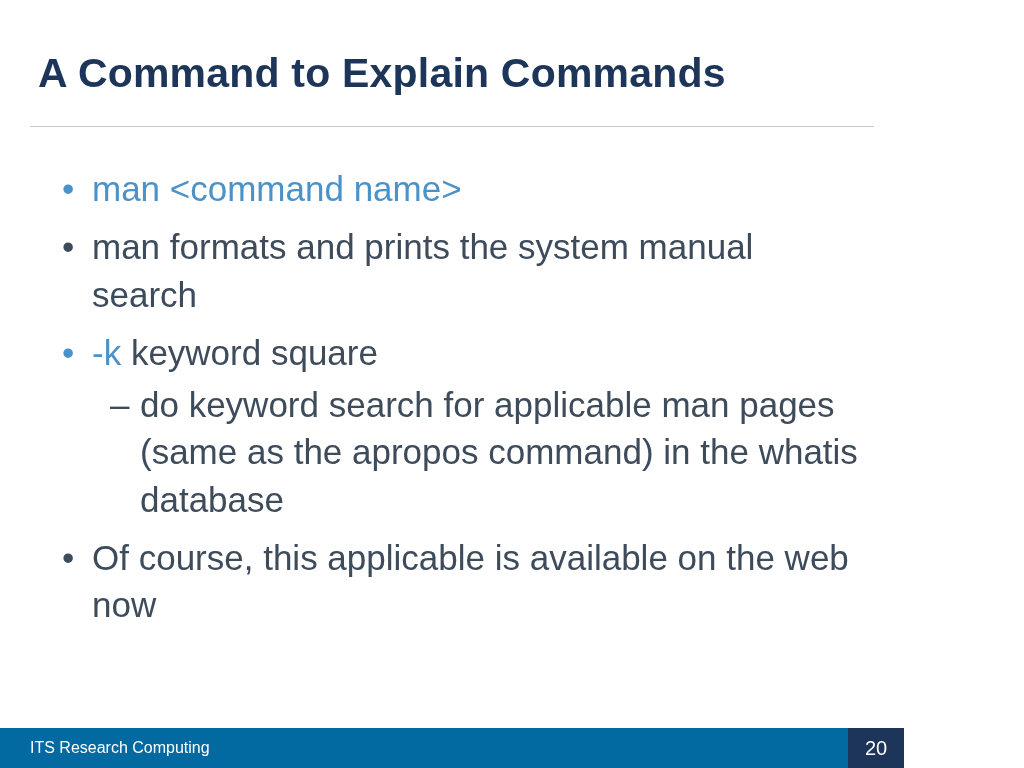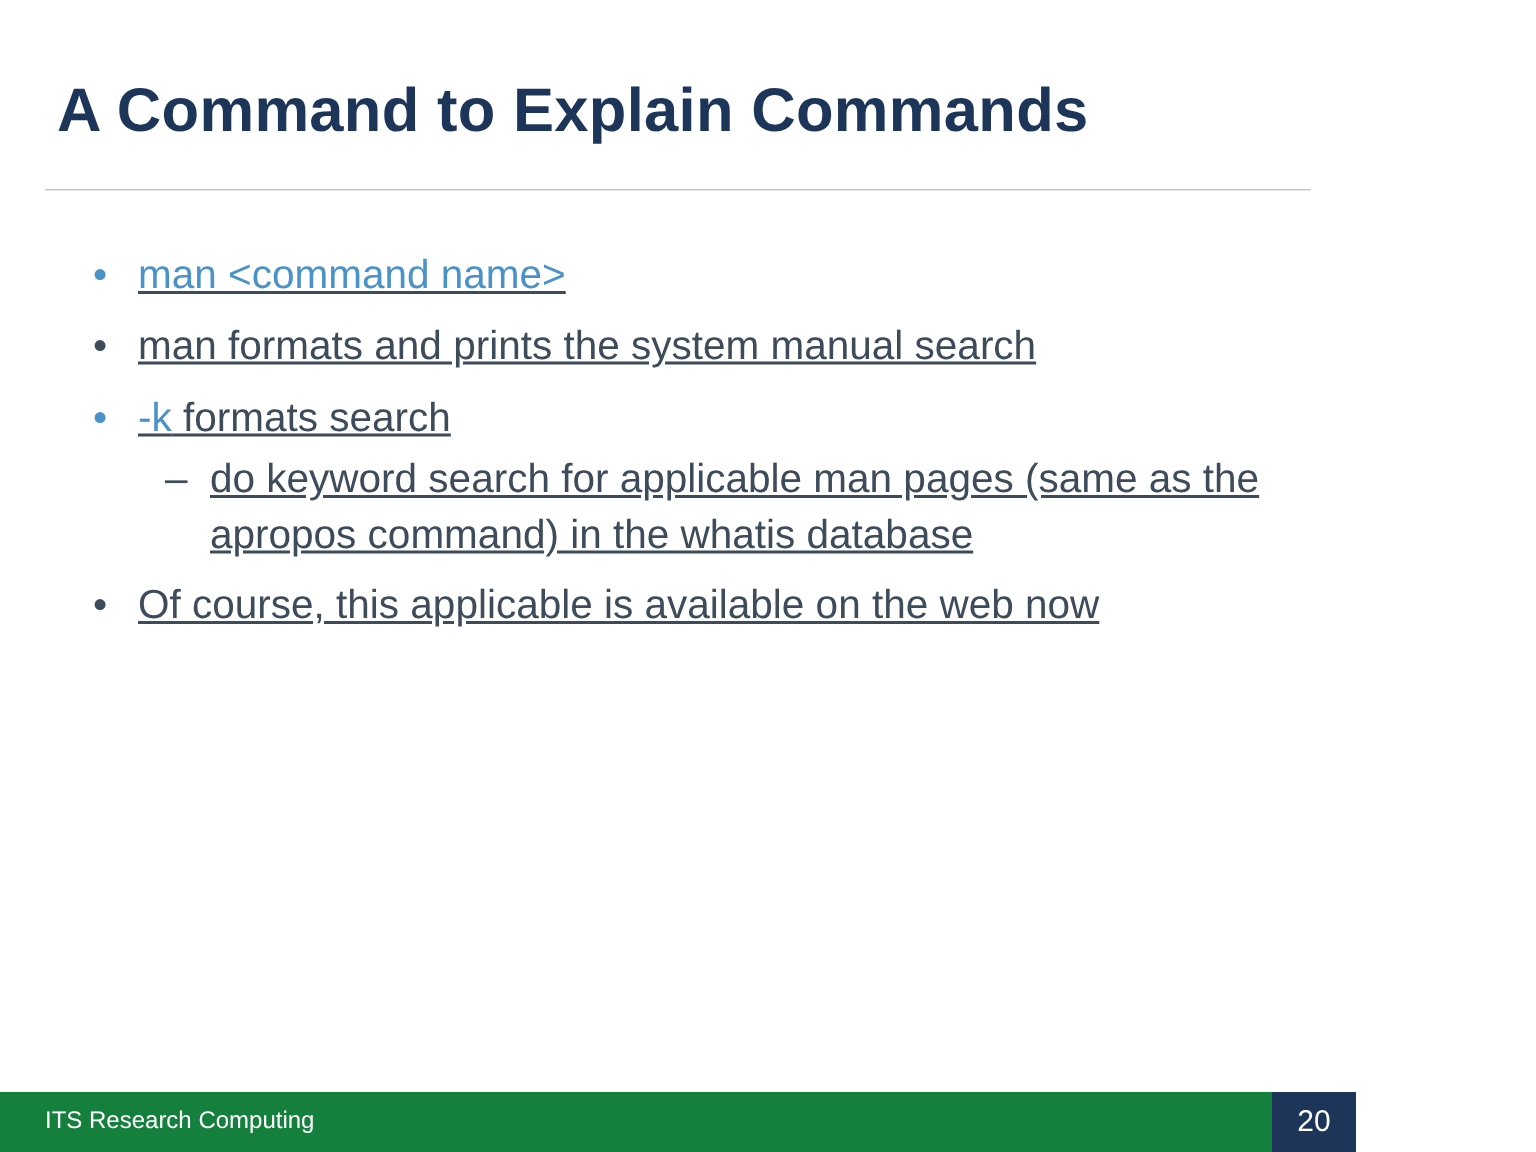--- a/index.html
+++ b/index.html
@@ -22,23 +22,22 @@
     right: 30px;
     height: 1px;
     background: #c9c9c9;
   }
   .body {
     position: absolute;
     top: 165px;
     left: 40px;
     right: 40px;
     color: #3d4b5b;
-    font-size: 27px;
+    font-size: 35px;
     line-height: 1.35;
-    text-decoration: underline;
   }
   ul.top { list-style: none; }
   ul.top > li { position: relative; padding-left: 52px; margin-bottom: 11px; }
   ul.top > li::before {
     content: "•";
     position: absolute;
     left: 22px;
     top: 0;
     color: #3d4b5b;
   }
@@ -50,21 +49,21 @@
     position: absolute;
     left: 18px;
     top: 0;
     color: #3d4b5b;
   }
   .blue { color: #4b92c8; }
   .footer {
     position: absolute;
     bottom: 0; left: 0; right: 0;
     height: 40px;
-    background: #15803d;
+    background: #0369a1;
     display: flex;
     align-items: center;
   }
   .footer-text {
     color: #fff;
     font-size: 16px;
     padding-left: 30px;
     flex: 1;
   }
   .pagebox {
@@ -87,21 +86,21 @@
 
   <div class="body">
     <ul class="top">
       <li class="blue-bullet">
         <span class="blue">man &lt;command name&gt;</span>
       </li>
       <li>
         <span>man formats and prints the system manual search</span>
       </li>
       <li class="blue-bullet">
-        <span class="blue">-k</span><span> formats search</span>
+        <span class="blue">-k</span><span> keyword square</span>
         <ul class="sub">
           <li>
             <span>do keyword search for applicable man pages (same as the apropos command) in the whatis database</span>
           </li>
         </ul>
       </li>
       <li>
         <span>Of course, this applicable is available on the web now</span>
       </li>
     </ul>

